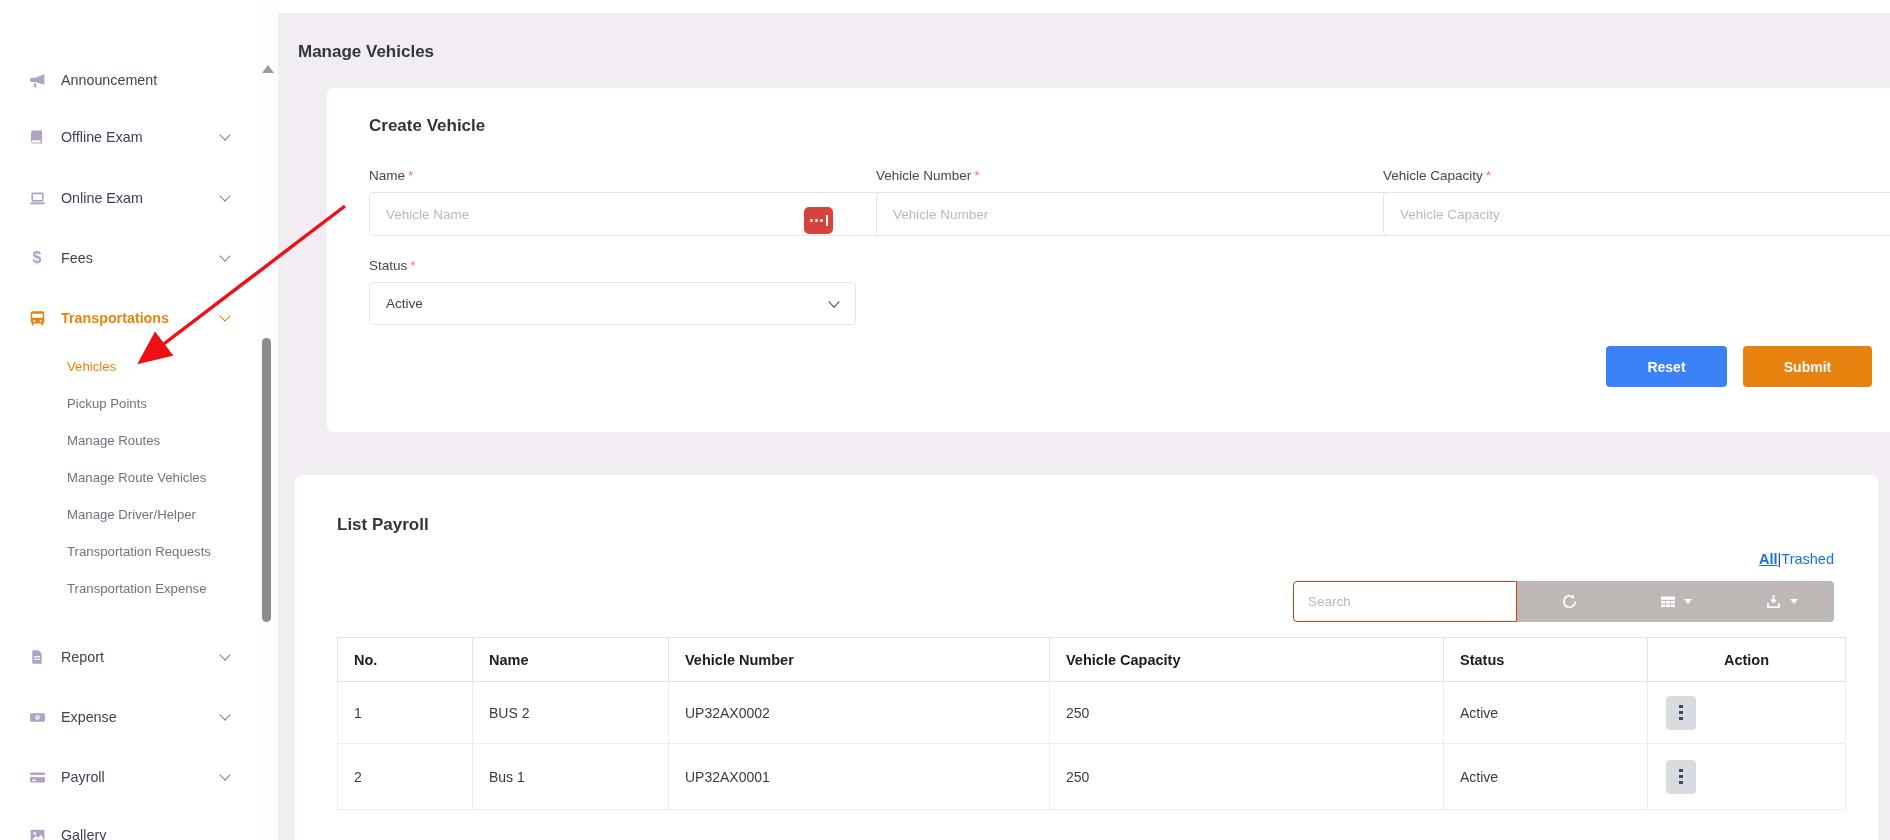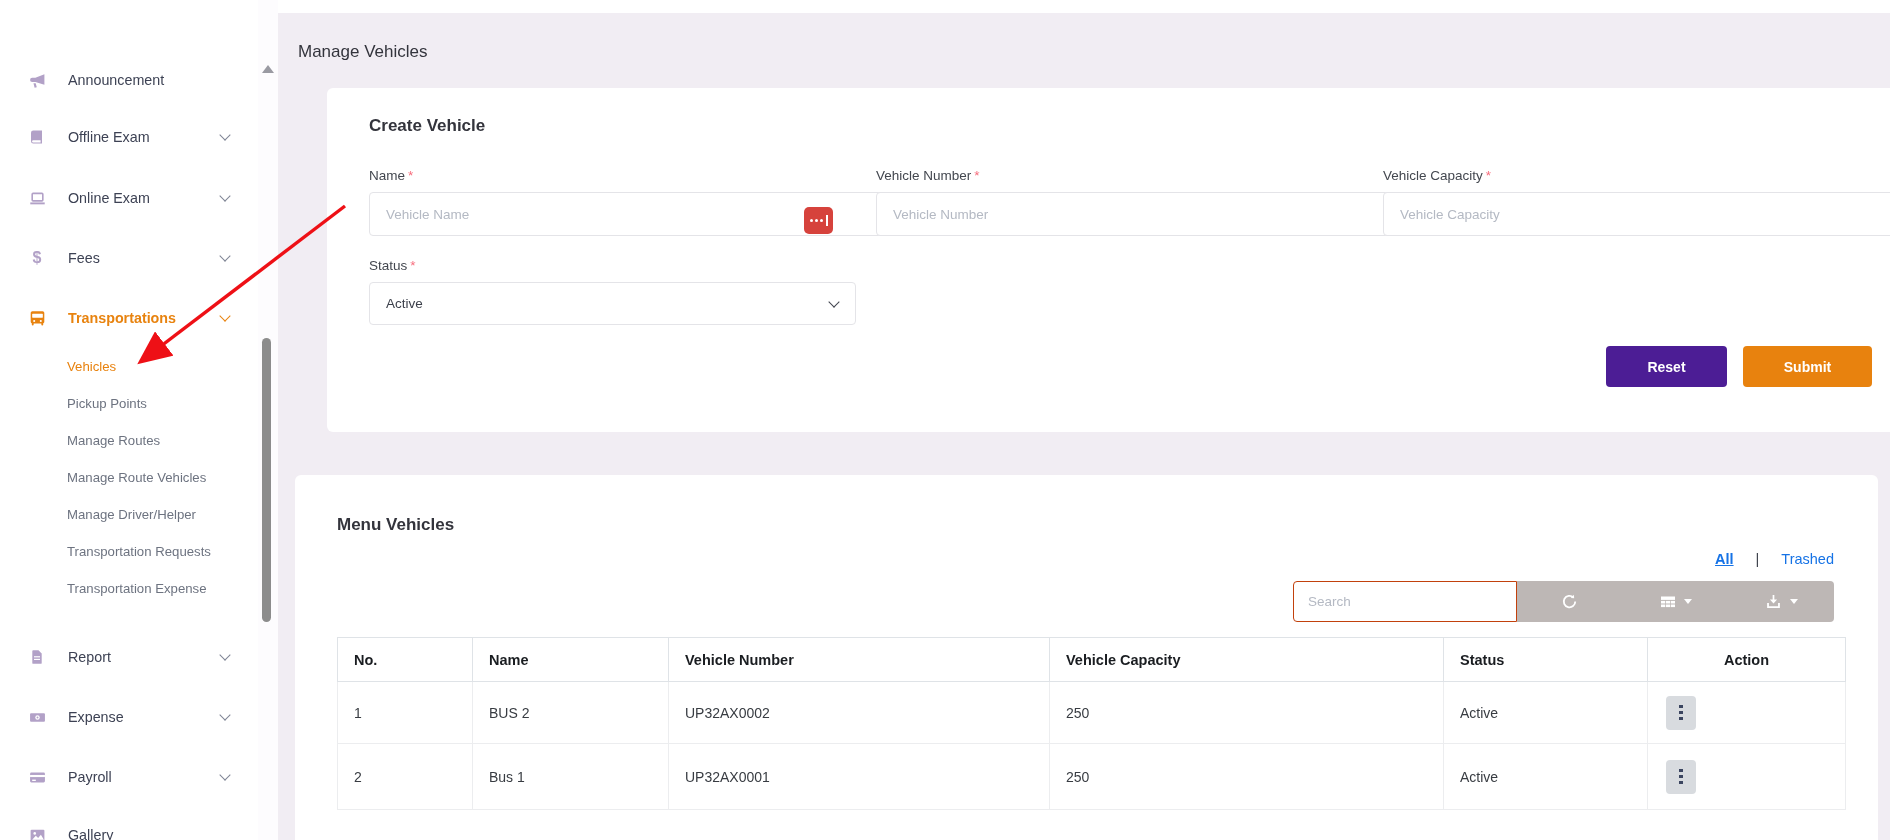--- a/index.html
+++ b/index.html
@@ -11,42 +11,42 @@
   .sidebar { position:absolute; left:0; top:0; width:258px; height:840px; background:#fff; z-index:2; }
   .menu-search { position:absolute; left:19px; top:13px; width:231px; height:41px;
 .                border:0; border:1px solid #e8910e; border-radius:9px; padding:0 14px;
                  font-size:14px; color:#495057; outline:none; background:#fff;
                  font-family:"Liberation Sans", sans-serif; }
   .menu-search::placeholder { color:#b6bac2; }
 
   .nav-item { position:absolute; left:0; width:258px; height:30px; display:flex; align-items:center; cursor:pointer; }
   .nav-item .ico { width:22px; margin-left:26px; display:flex; justify-content:center; align-items:center;
                    color:#b2a1c7; font-size:16px; font-weight:700; }
-  .nav-item .lbl { margin-left:20px; font-size:14.3px; color:#3d4254; }
+  .nav-item .lbl { margin-left:13px; font-size:14.3px; color:#3d4254; }
   .chev { position:absolute; right:29px; top:50%; width:8px; height:8px; margin-top:-6px;
           border-right:1.8px solid #7e8494; border-bottom:1.8px solid #7e8494; transform:rotate(45deg); }
   .nav-item.active .lbl { color:#e8830f; font-weight:700; }
   .nav-item.active .ico { color:#e8830f; }
   .nav-item.active .chev { border-color:#e8830f; }
 
   .sub-item { position:absolute; left:67px; height:26px; display:flex; align-items:center;
               font-size:13.2px; color:#6d7380; cursor:pointer; }
   .sub-item.active { color:#e8820e; }
 
   
   .scroll-strip { position:absolute; left:258px; top:0; width:20px; height:840px; background:#fdfcfe; z-index:3; }
   .scroll-up { position:absolute; left:4px; top:65px; width:0; height:0;
                border-left:6px solid transparent; border-right:6px solid transparent;
                border-bottom:8px solid #9a9aa2; }
   .scroll-thumb { position:absolute; left:4px; top:338px; width:9px; height:284px;
                   border-radius:5px; background:#8c8c8c; }
 
   
   .main { position:absolute; left:278px; top:13px; right:0; bottom:0; background:#f1edf3; }
-  .page-title { position:absolute; left:20px; top:29px; font-size:17px; font-weight:400; color:#33343c; }
+  .page-title { position:absolute; left:20px; top:29px; font-size:17px; font-weight:700; color:#33343c; }
 
   .card { position:absolute; background:#fff; border-radius:6px; }
   .card-create { left:17px; top:75px; width:1583px; height:344px;margin-left:32px; }
   .card-list   { left:17px; top:462px; width:1583px; height:400px; }
   .card-h { position:absolute; font-size:17px; font-weight:700; color:#33343c; }
 
   .fld-label { position:absolute; font-size:13.5px; color:#43474f; }
   .req { color:#f76c7c; margin-left:3px; }
   .txt-input { position:absolute; height:44px; width:525px; border:1px solid #e4e4e8; border-radius:4px;
                padding:0 16px; font-size:13.5px; color:#3b3f4a; outline:none; background:#fff;
@@ -63,25 +63,25 @@
 
   .f-status-label { left:42px; top:170px; }
   .status-select { position:absolute; left:42px; top:194px; width:487px; height:43px;
                    border:1px solid #e4e4e8; border-radius:4px; background:#fff; cursor:pointer;
                    display:flex; align-items:center; padding:0 16px; font-size:13.5px; color:#3b3f4a; }
   .status-chev { position:absolute; right:17px; top:15px; width:8px; height:8px;
                  border-right:1.9px solid #40444e; border-bottom:1.9px solid #40444e; transform:rotate(45deg); }
 
   .btn { position:absolute; height:41px; border:none; border-radius:4px; color:#fff; font-weight:700;
          font-size:14px; font-family:"Liberation Sans", sans-serif; cursor:pointer; }
-  .btn-reset  { left:1279px; top:258px; width:121px; background:#4c1d95; }
+  .btn-reset  { left:1279px; top:258px; width:121px; background:#3b82f6; }
   .btn-submit { left:1416px; top:258px; width:129px; background:#e8820e; }
 
   
-  .filters { position:absolute; right:44px; top:76px; display:flex; gap:22px; align-items:center; font-size:14.5px; }
+  .filters { position:absolute; right:44px; top:76px; display:flex; gap:0; align-items:center; font-size:14.5px; }
   .f-all { color:#1673e6; font-weight:700; text-decoration:underline; cursor:pointer; }
   .f-sep { color:#3b3f4a; }
   .f-trashed { color:#1673e6; cursor:pointer; }
 
   .toolbar { position:absolute; left:998px; top:106px; height:41px; display:flex; }
   .tb-search { width:224px; height:41px; border:1px solid #c2410c; border-radius:4px 0 0 4px;
                padding:0 14px; font-size:13.5px; color:#3b3f4a; outline:none;
                font-family:"Liberation Sans", sans-serif; }
   .tb-search::placeholder { color:#b4b9c3; }
   .tb-group { width:317px; background:#bdb7b5; border-radius:0 4px 4px 0; display:flex; }
@@ -265,21 +265,21 @@
     <div class="status-select">
       <span>Active</span>
       <span class="status-chev"></span>
     </div>
 
     <button class="btn btn-reset">Reset</button>
     <button class="btn btn-submit">Submit</button>
   </div>
 
   <div class="card card-list">
-    <div class="card-h" style="left:42px; top:40px">Menu Vehicles</div>
+    <div class="card-h" style="left:42px; top:40px">List Payroll</div>
 
     <div class="filters">
       <span class="f-all">All</span>
       <span class="f-sep">|</span>
       <span class="f-trashed">Trashed</span>
     </div>
 
     <div class="toolbar">
       <input class="tb-search" placeholder="Search" style="">
       <div class="tb-group">

